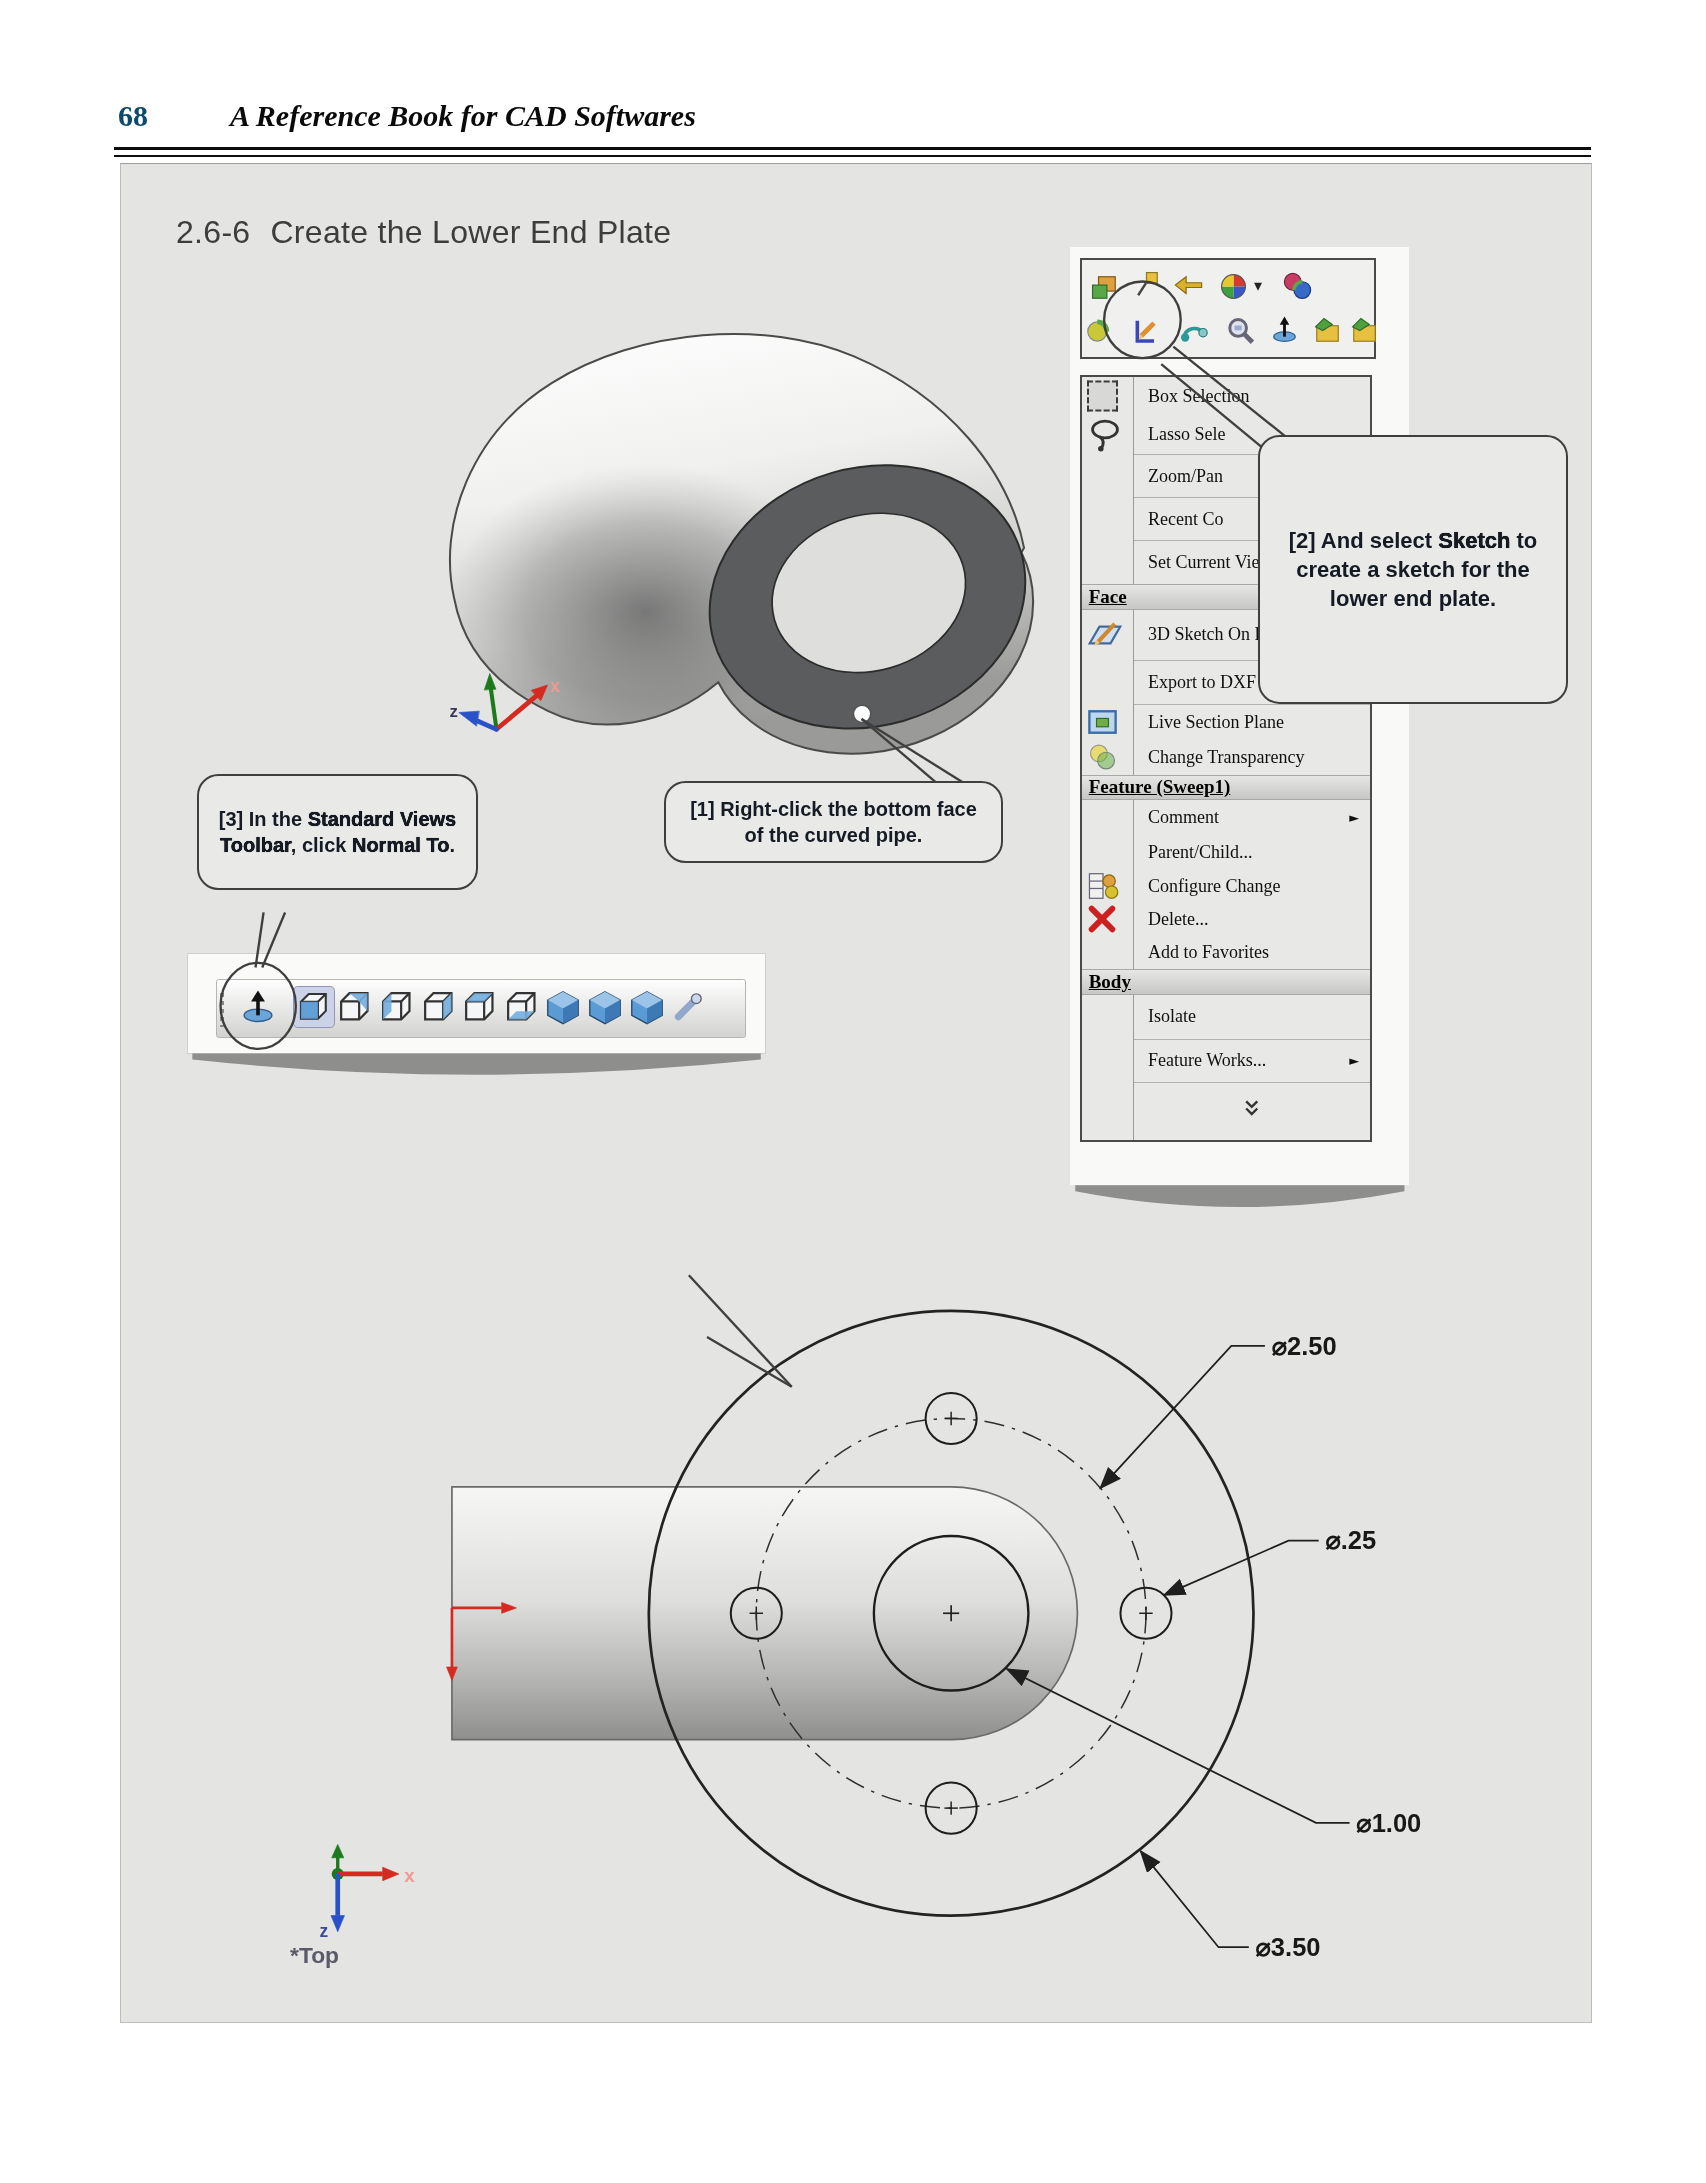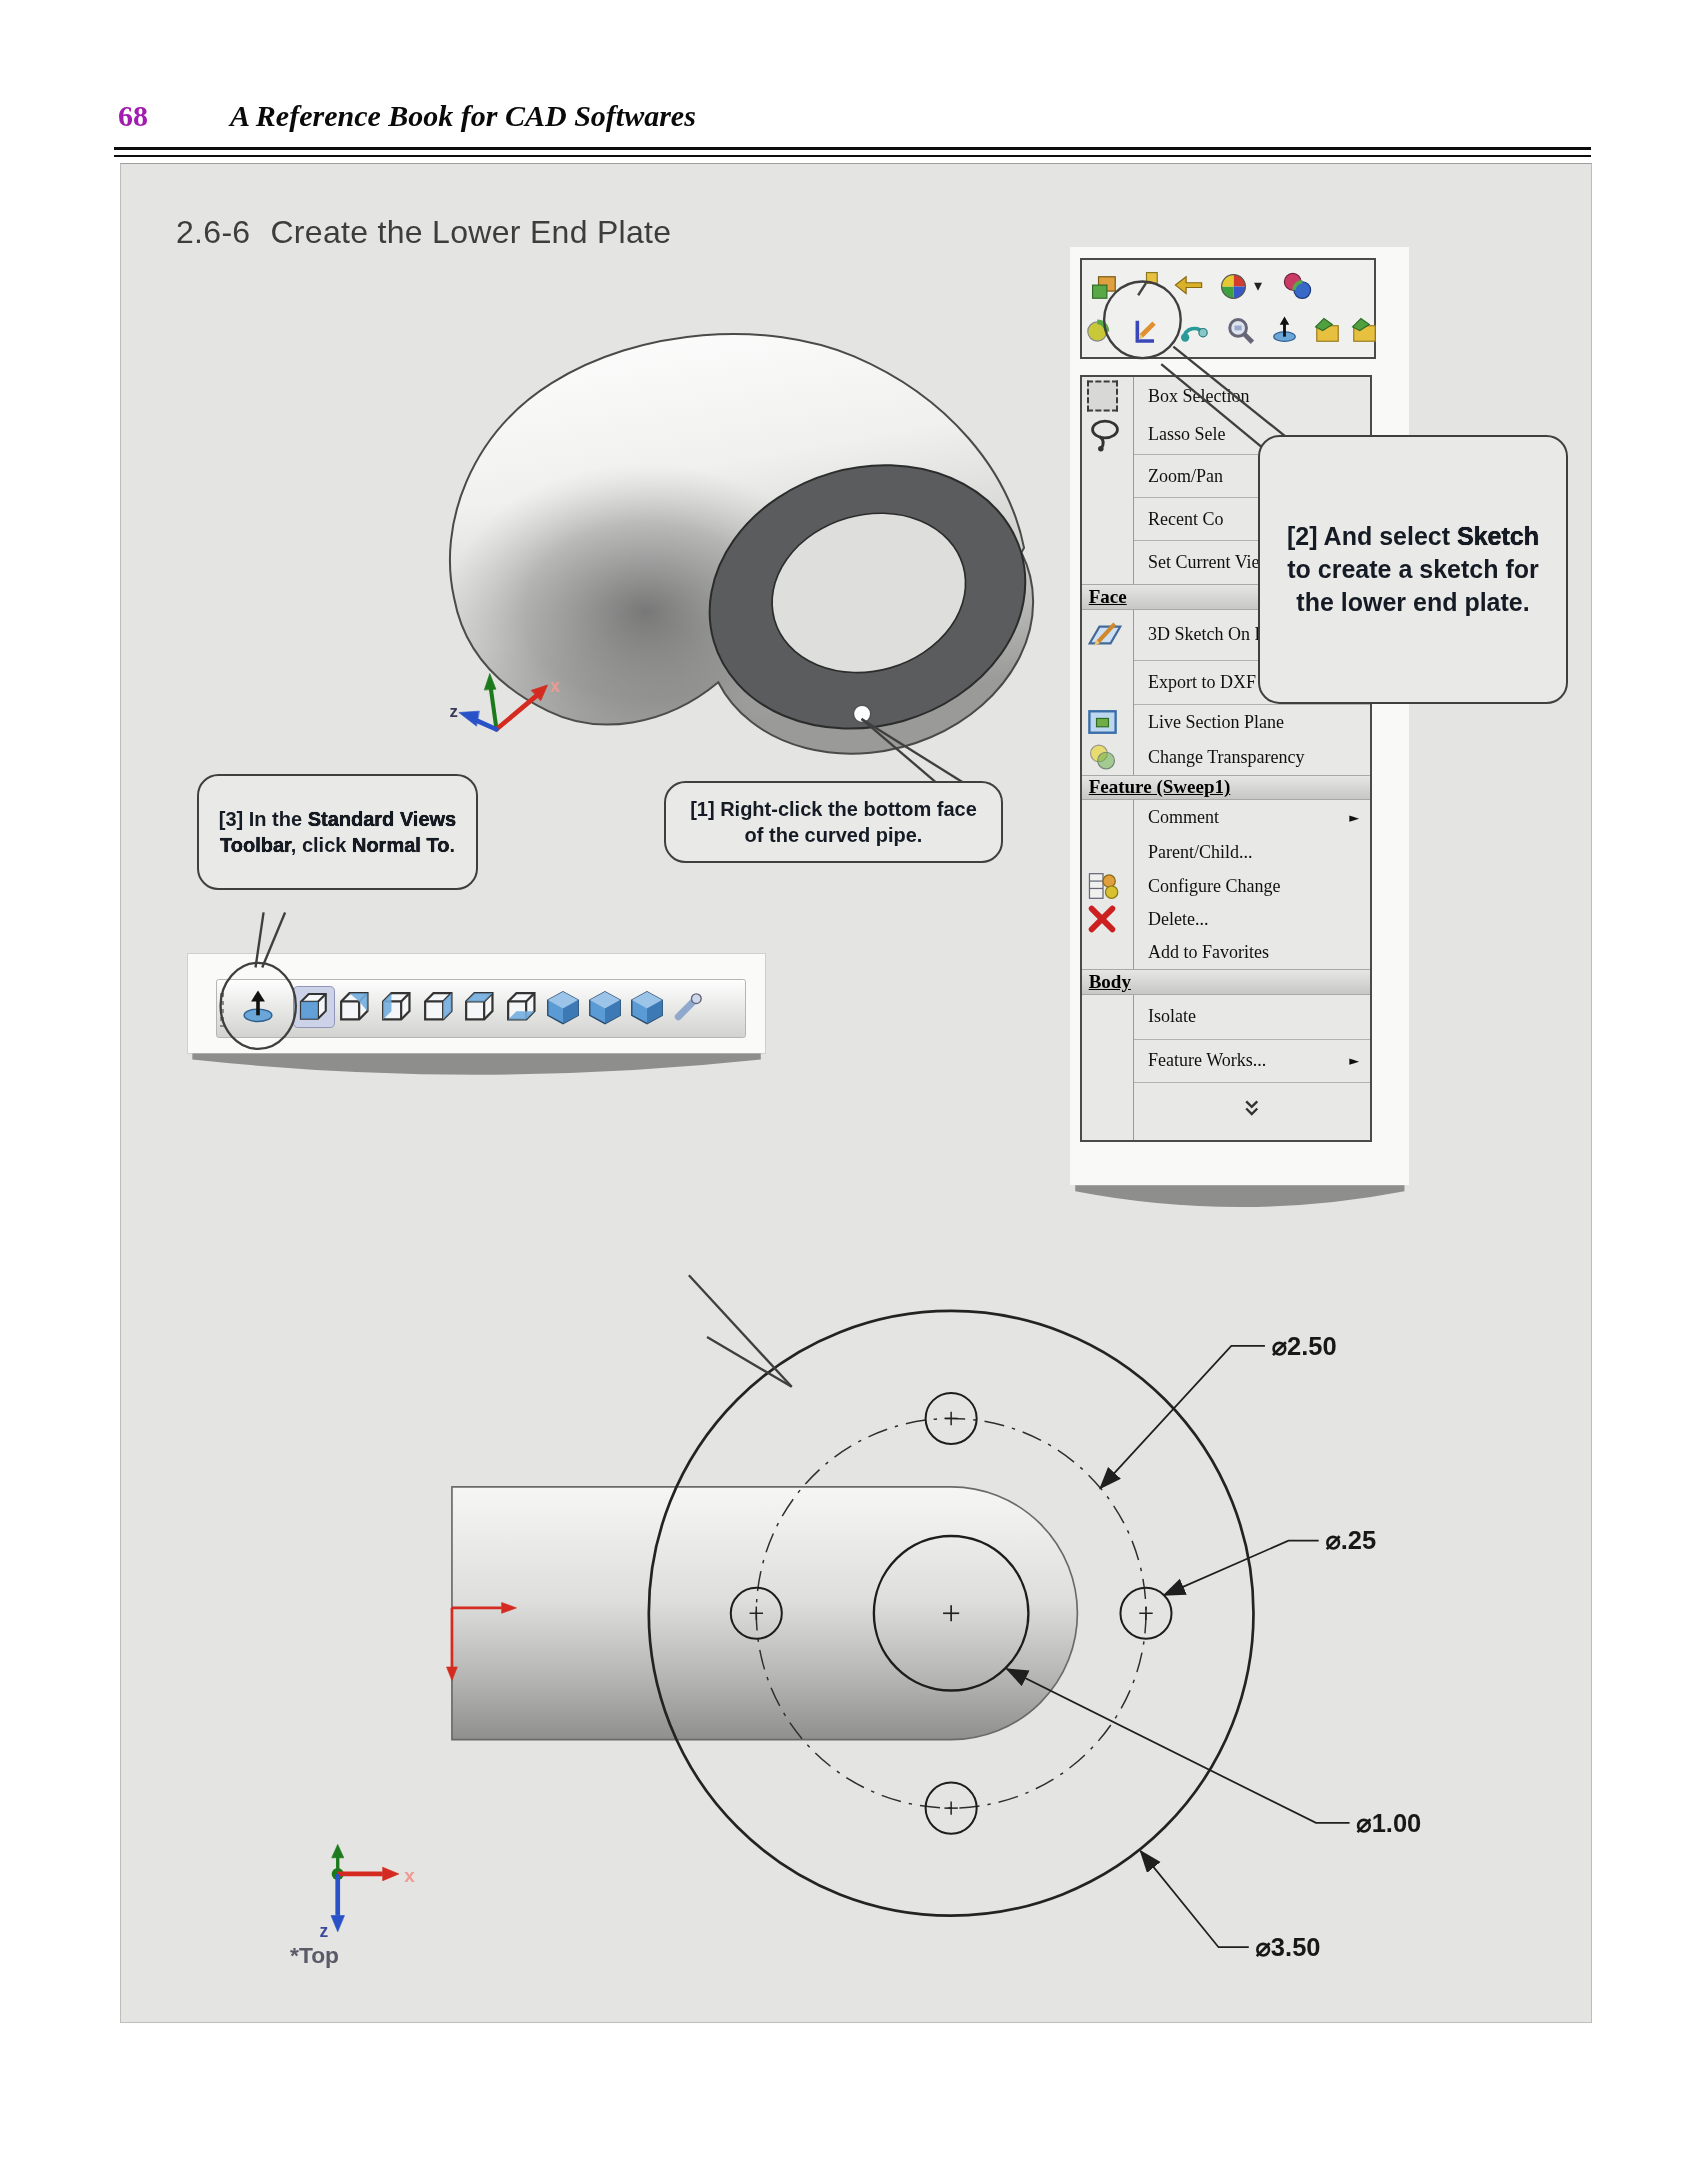--- a/index.html
+++ b/index.html
@@ -1,20 +1,20 @@
 <!DOCTYPE html>
 <html style="font-size:10.8px"><head>
 <meta charset="utf-8">
 <style>
   html,body{margin:0;padding:0;background:#fff;}
   .page{position:relative;width:1707px;height:2183px;background:#ffffff;overflow:hidden;
         font-family:"Liberation Sans",sans-serif;}
   
   .book-header{position:absolute;left:118px;top:99px;white-space:nowrap;}
-  .pgnum{font:700 30px "Liberation Serif",serif;color:#a21caf;margin-right:42px;}
+  .pgnum{font:700 30px "Liberation Serif",serif;color:#0c4a6e;margin-right:42px;}
   .booktitle{font:700 italic 30px "Liberation Serif",serif;font-style:italic;color:#0a0a0a;margin-left:40px;}
   .rule1{position:absolute;left:114px;top:147px;width:1477px;height:3.4px;background:#0d0d0d;}
   .rule2{position:absolute;left:114px;top:155px;width:1477px;height:2px;background:#0d0d0d;}
   
   .panel{position:absolute;left:120px;top:163px;width:1472px;height:1860px;background:#e4e4e2;
          border:0.7px solid #bdbdbb;border-top:1.3px solid #9e9e9c;box-sizing:border-box;}
   .section-title{position:absolute;left:176px;top:214px;color:#3d3d3d;font:400 32px "Liberation Sans",sans-serif;letter-spacing:0.3px;white-space:nowrap;}
   .section-title .num{margin-right:20px;}
   
   .callout{position:absolute;background:#e9e9e7;border:2px solid #3f3f3f;border-radius:21.5px;
@@ -454,21 +454,21 @@
 
       <line x1="1025" y1="1898" x2="1178" y2="2064"></line>
       <line x1="1052" y1="1990" x2="1178" y2="2064"></line>
     </g>
   </svg>
 
   <div class="callout" style="left:664px;top:781px;width:339px;height:82px;z-index:31">
     <span>[1] Right-click the bottom face of the curved pipe.</span>
   </div>
 
-  <div class="callout" style="left:1258px;top:435px;width:310px;height:269px;font-size:25px;z-index:31">
+  <div class="callout" style="left:1258px;top:435px;width:310px;height:269px;font-size:22px;z-index:31">
     <span><span>[2] And select </span><span class="kw">Sketch</span><span> to create a sketch for the lower end plate.</span></span>
   </div>
 
   <div class="callout" style="left:197px;top:774px;width:281px;height:116px;z-index:31">
     <span><span>[3] In the </span><span class="kw">Standard Views Toolbar</span><span>, click </span><span class="kw">Normal To</span><span>.</span></span>
   </div>
 
 
 </div>
 

